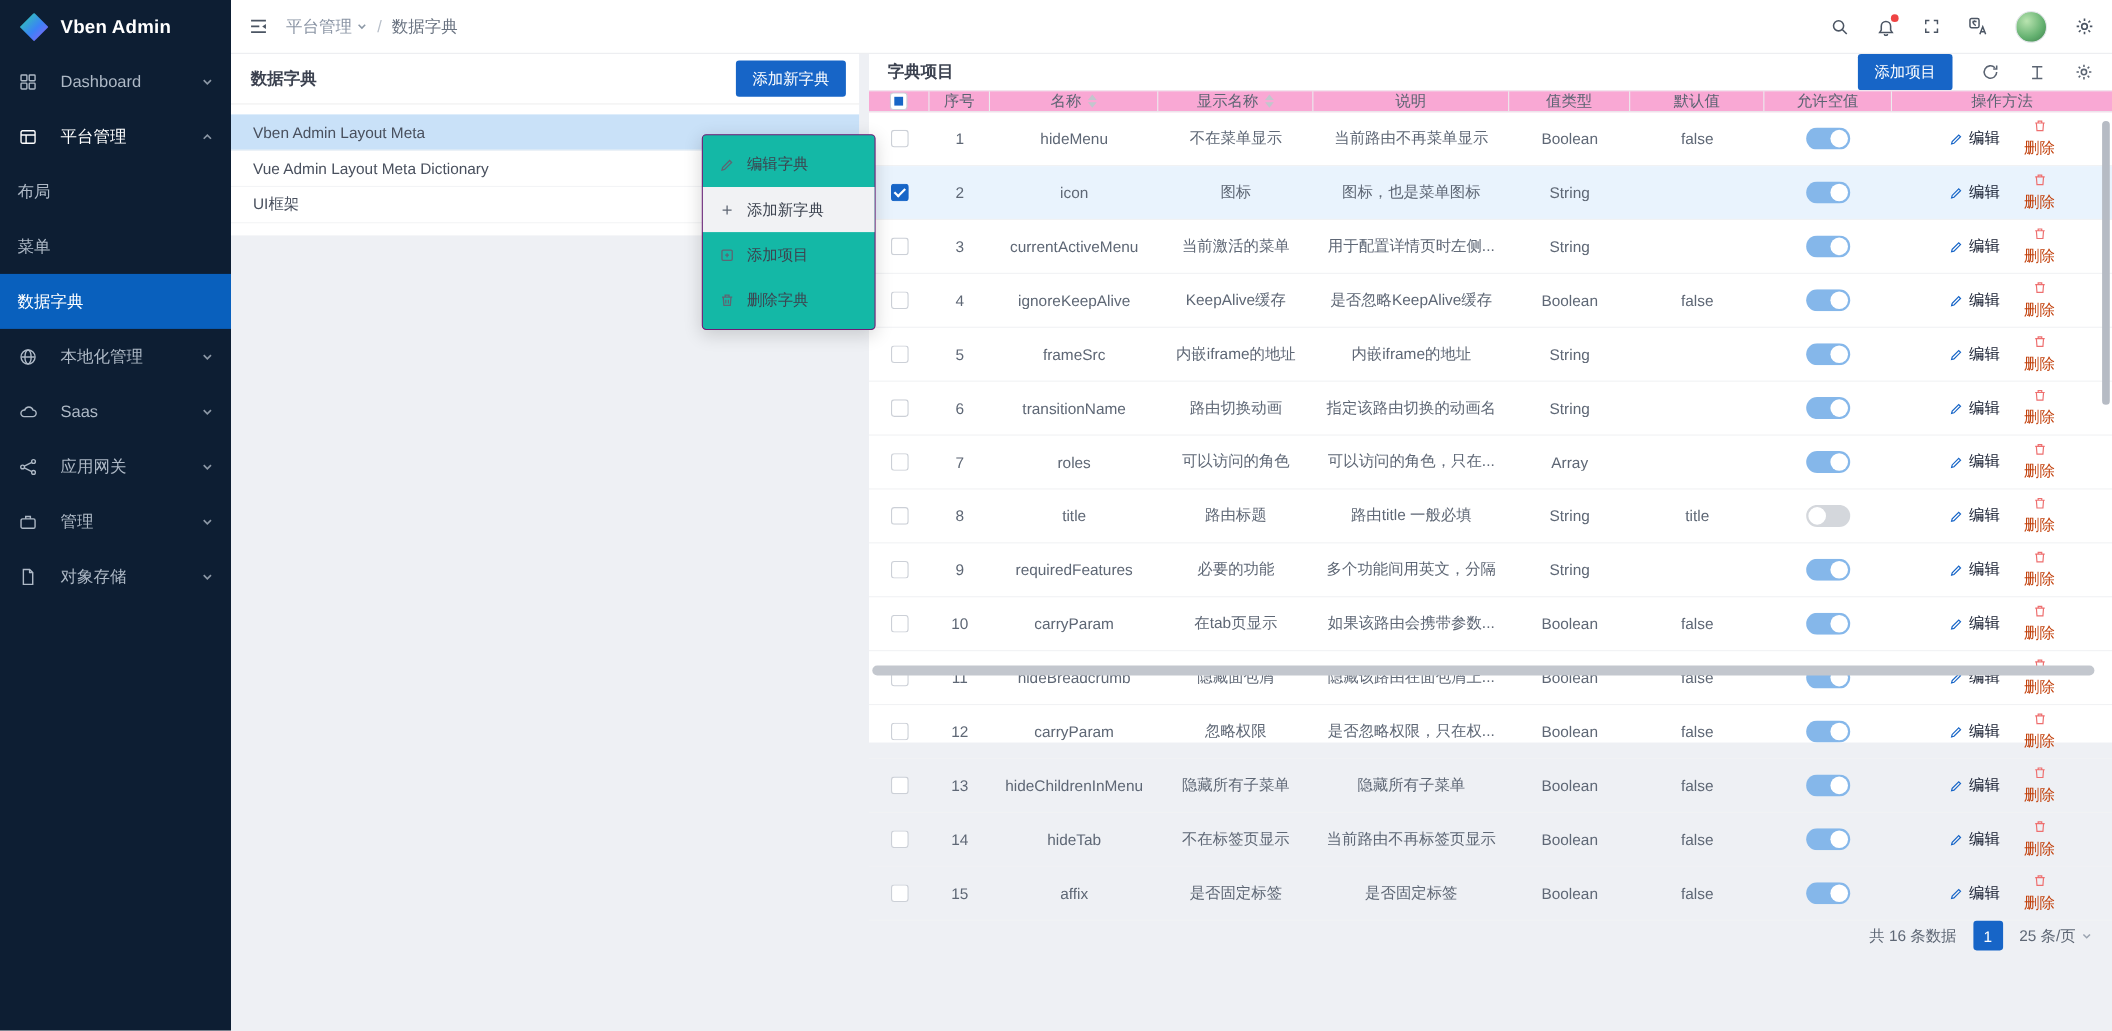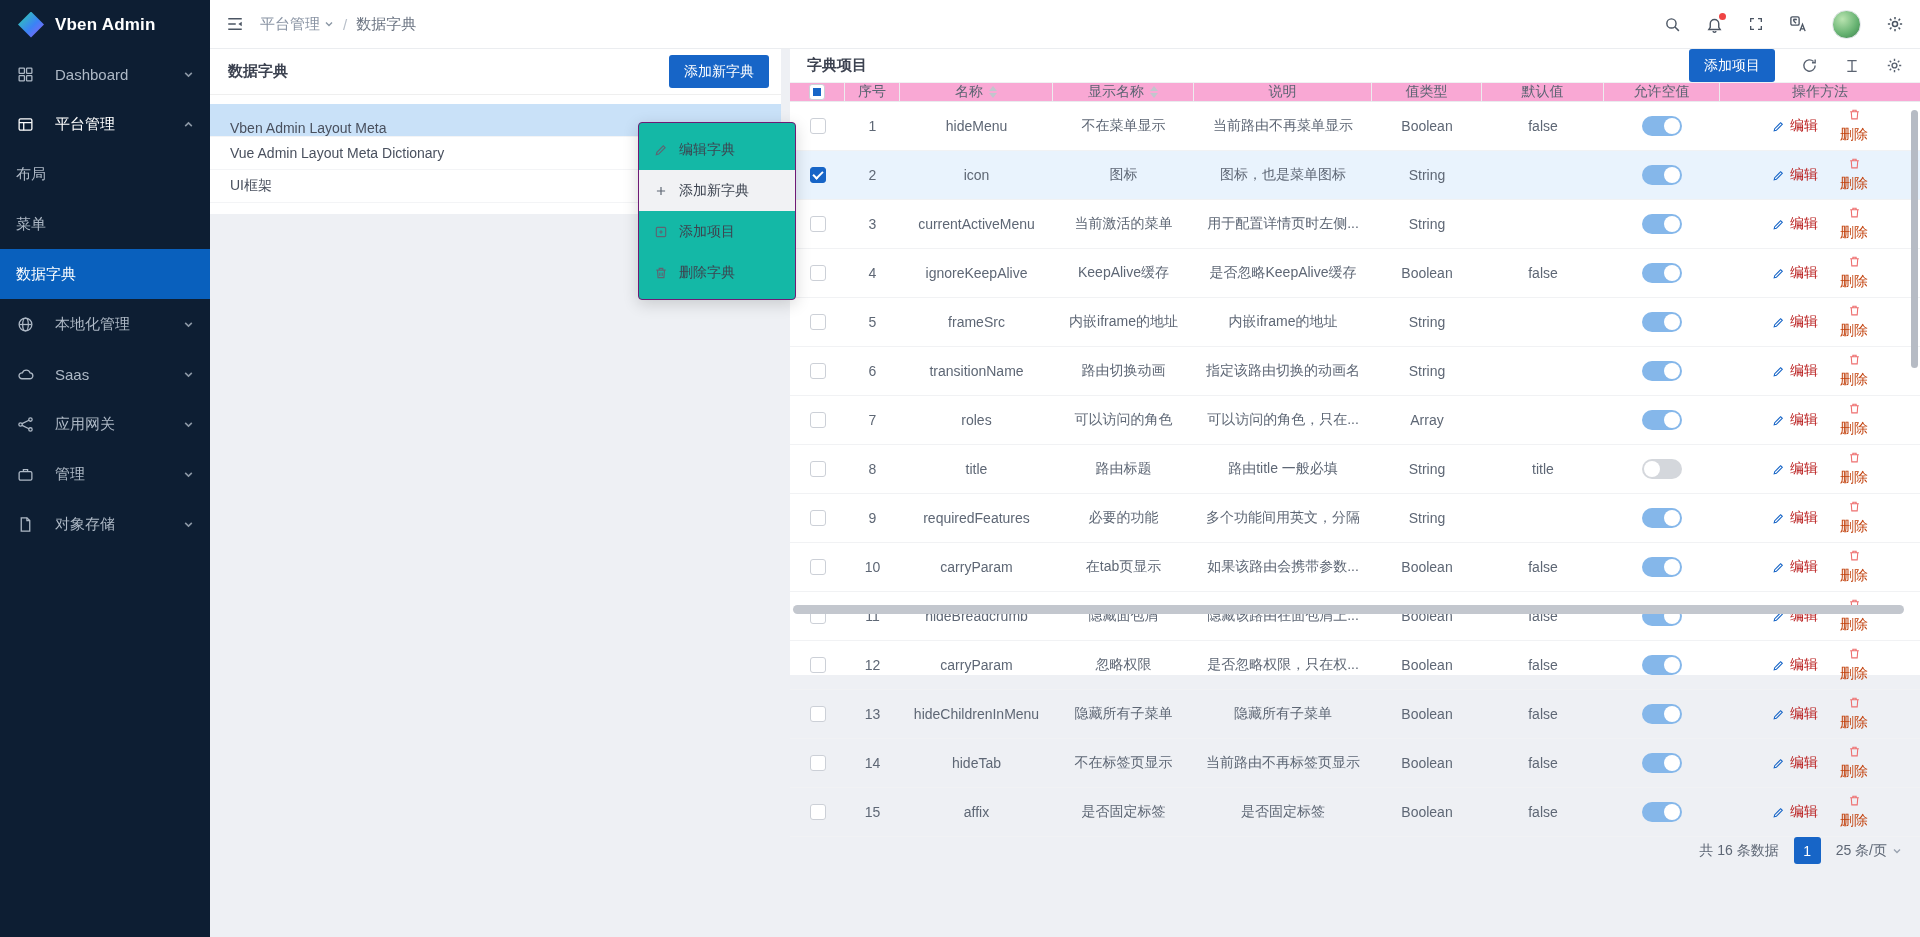--- a/index.html
+++ b/index.html
@@ -42,21 +42,21 @@
   .main { position:absolute; left:210px; top:49px; right:0; bottom:0; display:flex; gap:9px; }
 
   
   .left-panel { width:571px; flex:none; position:relative; }
   .left-card { background:#fff; height:165px; }
   .left-card-header { height:46px; display:flex; align-items:center; justify-content:space-between; padding:0 12px 0 18px; border-bottom:1px solid #efefef; }
   .panel-title { font-size:15px; font-weight:700; color:#3c4250; }
   .btn-primary { background:#1765c7; color:#fff; border:none; border-radius:3px; height:33px; padding:0 15px; font-size:14px; font-family:inherit; display:inline-flex; align-items:center; cursor:pointer; }
   .dict-list { padding-top:9px; }
   .dict-item { height:33px; display:flex; align-items:center; padding:0 20px; font-size:14px; color:#49505e; border-bottom:1px solid #f3f4f6; cursor:pointer; white-space:nowrap; }
-  .dict-item.selected { background:#c9e1f8;align-items:flex-end; }
+  .dict-item.selected { background:#c9e1f8; }
 
   
   .ctx-menu { position:absolute; left:428px; top:73px; width:158px; background:#14b8a6; border:1px solid #701a75; border-radius:4px; box-shadow:0 4px 16px rgba(0,0,0,.16); padding:6px 0; z-index:30; }
   .ctx-item { height:41px; display:flex; align-items:center; gap:11px; padding:0 15px; font-size:14px; color:#3d4450; cursor:pointer; }
   .ctx-item.hover { background:#f1f2f4; }
   .ctx-item svg { stroke:#5d6572; }
 
   
   .right-card { flex:1; background:#fff; display:flex; flex-direction:column; position:relative; min-width:0; }
   .right-card-header { height:45px; display:flex; align-items:center; padding:0 17px; }
@@ -83,21 +83,21 @@
   .checkbox.checked::after { content:""; width:4px; height:8px; border-right:2px solid #fff; border-bottom:2px solid #fff; transform:rotate(45deg); margin-top:-2px; }
 
   .switch { width:40px; height:20px; border-radius:10px; background:#85b7ea; position:relative; cursor:pointer; flex:none; }
   .switch::after { content:""; position:absolute; top:2px; width:16px; height:16px; border-radius:50%; background:#fff; }
   .switch.on::after { right:2px; }
   .switch.off { background:#d4d7dc; }
   .switch.off::after { left:2px; }
 
   .actions { display:flex; justify-content:center; gap:22px; }
   .link { display:inline-flex; align-items:center; gap:5px; font-size:14px; cursor:pointer; white-space:nowrap; }
-  .link-edit { color:#b91c1c; }
+  .link-edit { color:#0f172a; }
   .link-edit svg { stroke:#1765c7; }
   .link-del { color:#c2410c;flex-direction:column; }
   .link-del svg { stroke:#ee6f6f; }
 
   .h-scroll { position:absolute; left:3px; right:16px; bottom:61px; height:9px; border-radius:5px; background:#c3c7ce; cursor:pointer; }
   .table-footer { margin-top:auto; height:59px; display:flex; align-items:center; justify-content:flex-end; gap:15px; padding-right:18px; font-size:14px; color:#5e6775; }
   .page-box { width:27px; height:27px; background:#1765c7; color:#fff; border-radius:3px; display:flex; align-items:center; justify-content:center; cursor:pointer; }
   .size-select { display:flex; align-items:center; gap:5px; cursor:pointer; }
 
   .v-scroll { position:absolute; right:2px; top:110px; width:7px; height:258px; border-radius:4px; background:#b6bbc4; z-index:40; cursor:pointer; }

